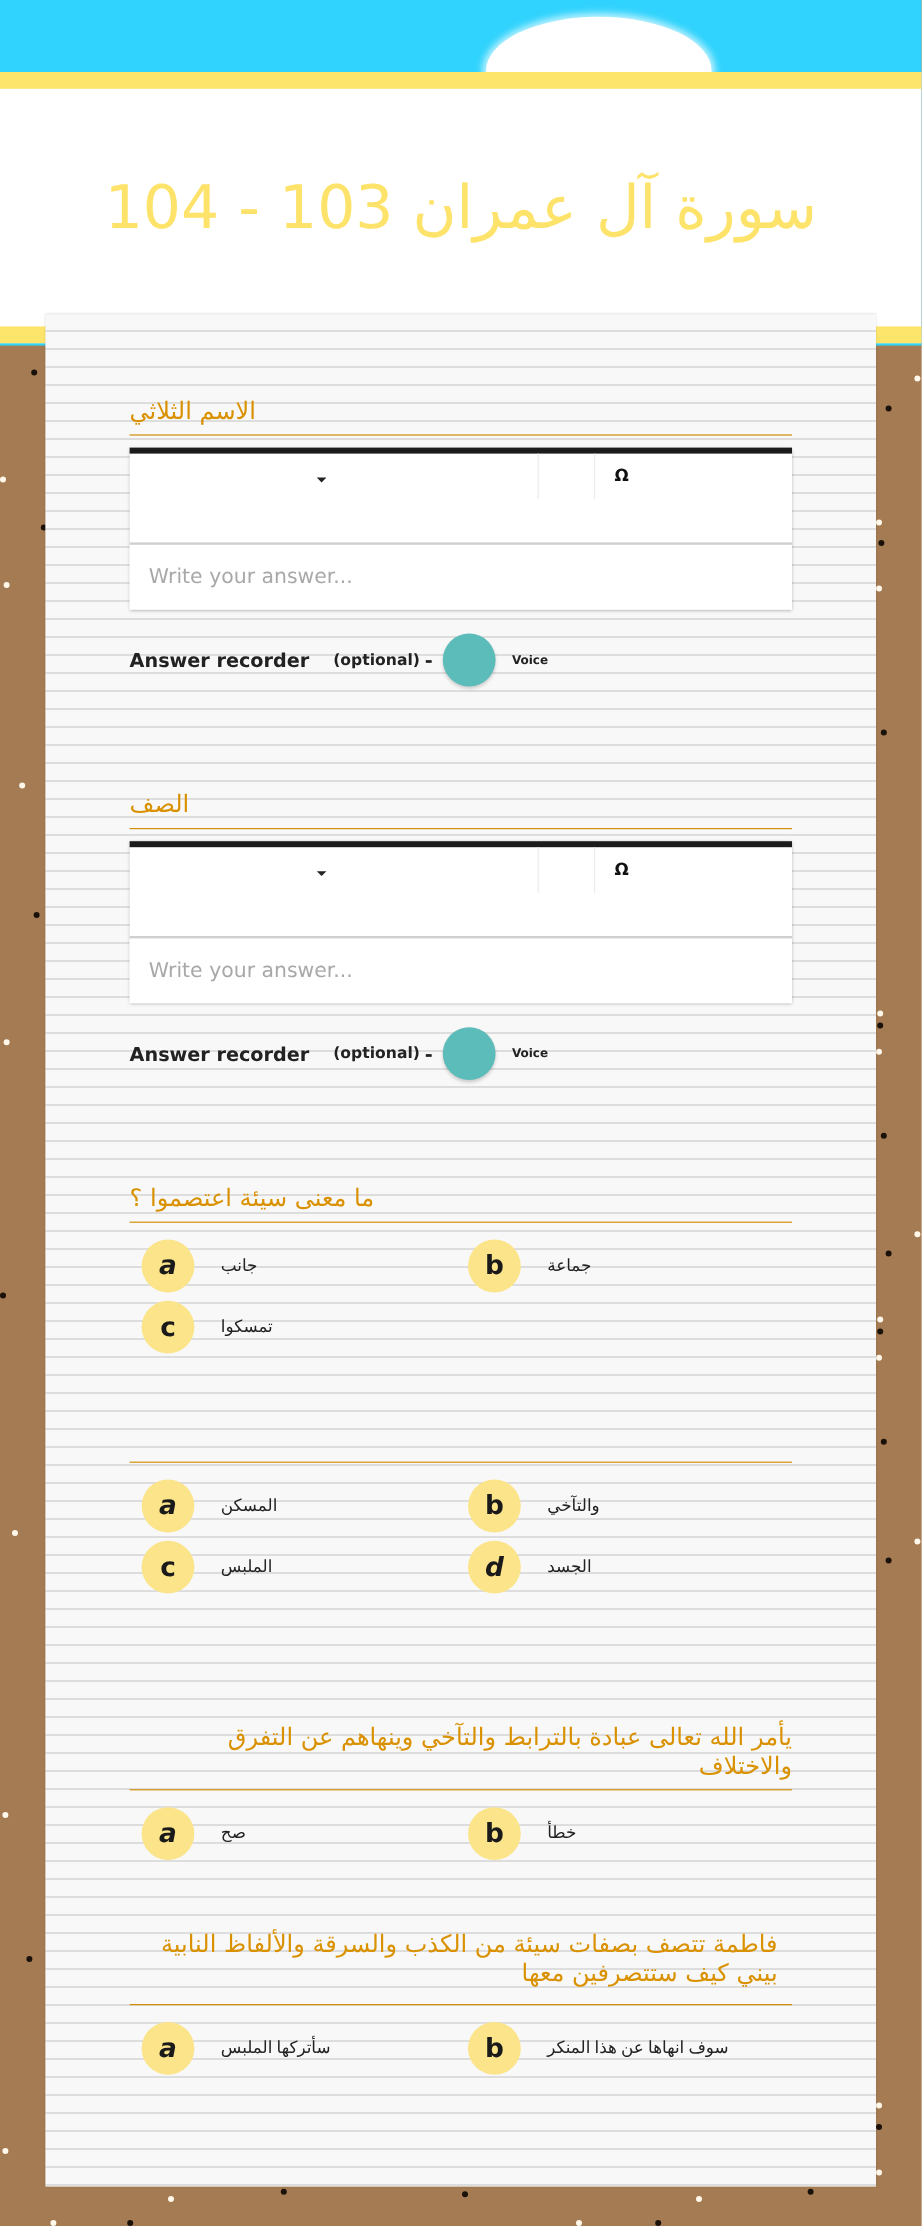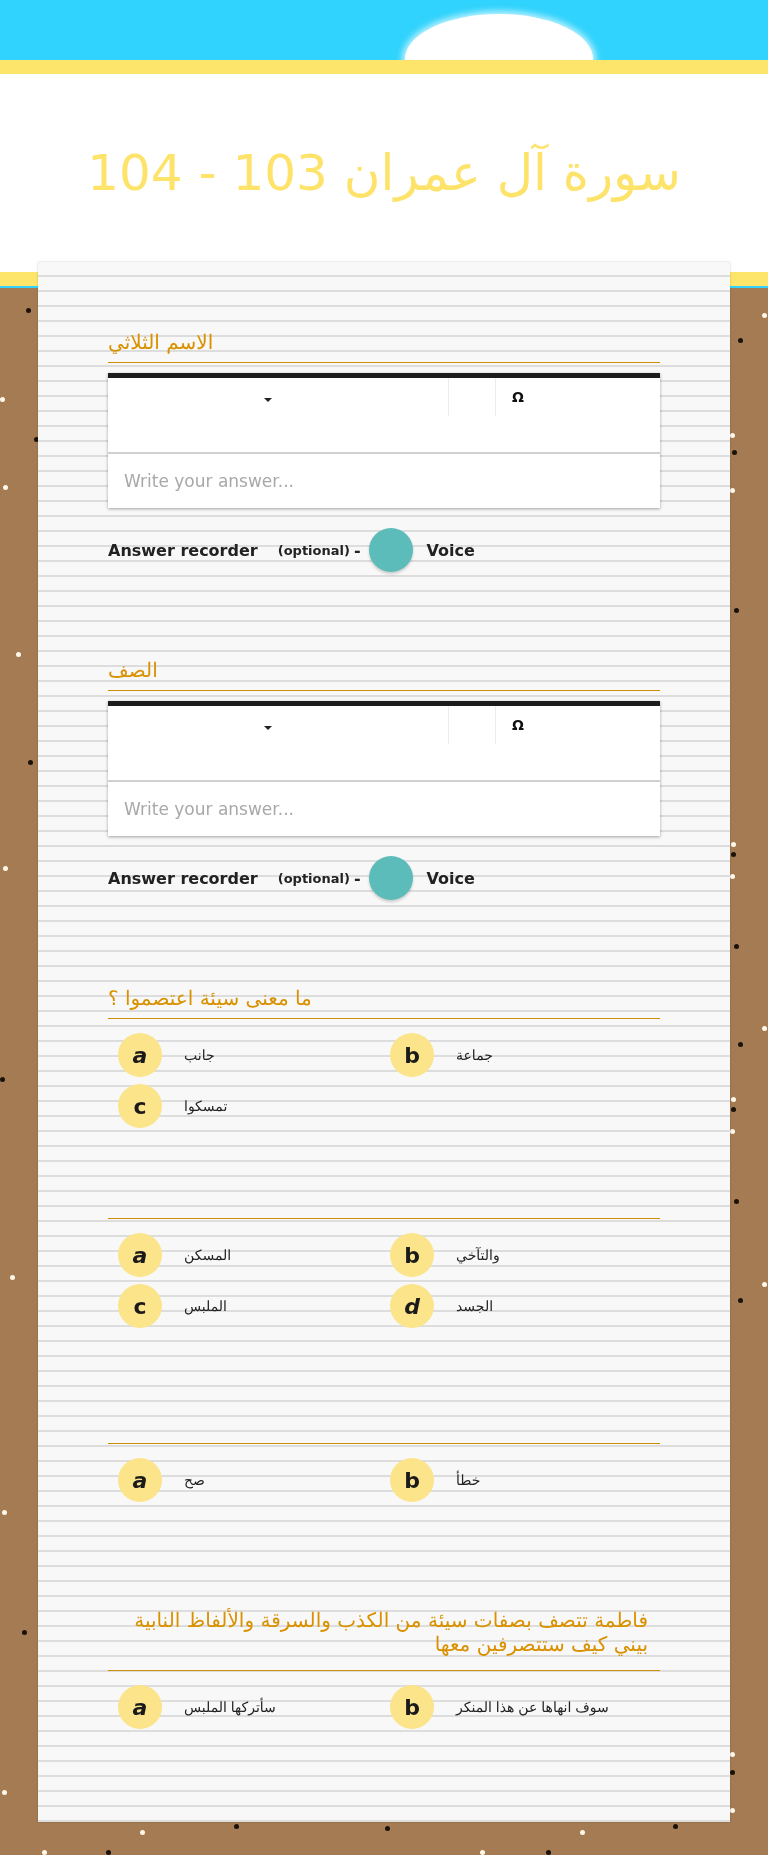--- a/index.html
+++ b/index.html
@@ -44,30 +44,30 @@
   .editor-input {
     display:block; width:100%; height:54px; border:none; outline:none; box-sizing:border-box;
     padding:0 16px; font-size:17px; color:#333; background:#fff; font-family:"DejaVu Sans", sans-serif;
   }
   .editor-input::placeholder { color:#a8a8a8; }
   .recorder { margin-top:20px; display:flex; align-items:center; font-family:"DejaVu Sans", sans-serif; color:#222; }
   .rec-label { font-weight:bold; font-size:16px; }
   .rec-opt { font-weight:bold; font-size:13px; margin-left:20px; }
   .rec-dash { font-weight:bold; font-size:16px; margin-left:4px; }
   .rec-btn { width:44px; height:44px; border-radius:50%; background:#5cbcba; margin-left:8px; box-shadow:0 2px 3px rgba(0,0,0,0.18); cursor:pointer; }
-  .rec-voice { font-weight:bold; font-size:16px; margin-left:14px; }
+  .rec-voice { font-weight:bold; font-size:10px; margin-left:14px; }
   .options { position:relative; margin-top:14px; }
   .opt { position:absolute; display:flex; align-items:center; cursor:pointer; }
   .badge {
     width:44px; height:44px; border-radius:50%; background:#fbe48a;
     display:flex; align-items:center; justify-content:center;
     font-family:"DejaVu Sans", sans-serif; font-weight:bold; font-size:22px; color:#1a1a1a;
   }
   .badge.italic { font-style:italic; }
-  .opt-text { margin-left:22px; font-size:14px; color:#222; direction:rtl; font-family:Liberation Sans, sans-serif; }
+  .opt-text { margin-left:22px; font-size:14px; color:#222; direction:rtl; font-family:Liberation Serif, serif; }
 </style>
 </head>
 <body>
 
 <div class="sky"></div>
 <div class="cloud"></div>
 <div class="title-band">
   <h1 class="title-text">سورة آل عمران 103 - 104</h1>
 </div>
 
@@ -197,20 +197,21 @@
         <span class="opt-text">الملبس</span>
       </div>
       <div class="opt" style="left:282px;top:51px">
         <div class="badge italic">d</div>
         <span class="opt-text">الجسد</span>
       </div>
     </div>
   </div>
 
   <div class="q" style="top:1173px">
+    <div class="q-title">يأمر الله تعالى عبادة بالترابط والتآخي وينهاهم عن التفرق والاختلاف</div>
     <div class="q-rule"></div>
     <div class="options" style="height:60px">
       <div class="opt" style="left:10px;top:0">
         <div class="badge italic">a</div>
         <span class="opt-text">صح</span>
       </div>
       <div class="opt" style="left:282px;top:0">
         <div class="badge">b</div>
         <span class="opt-text">خطأ</span>
       </div>

